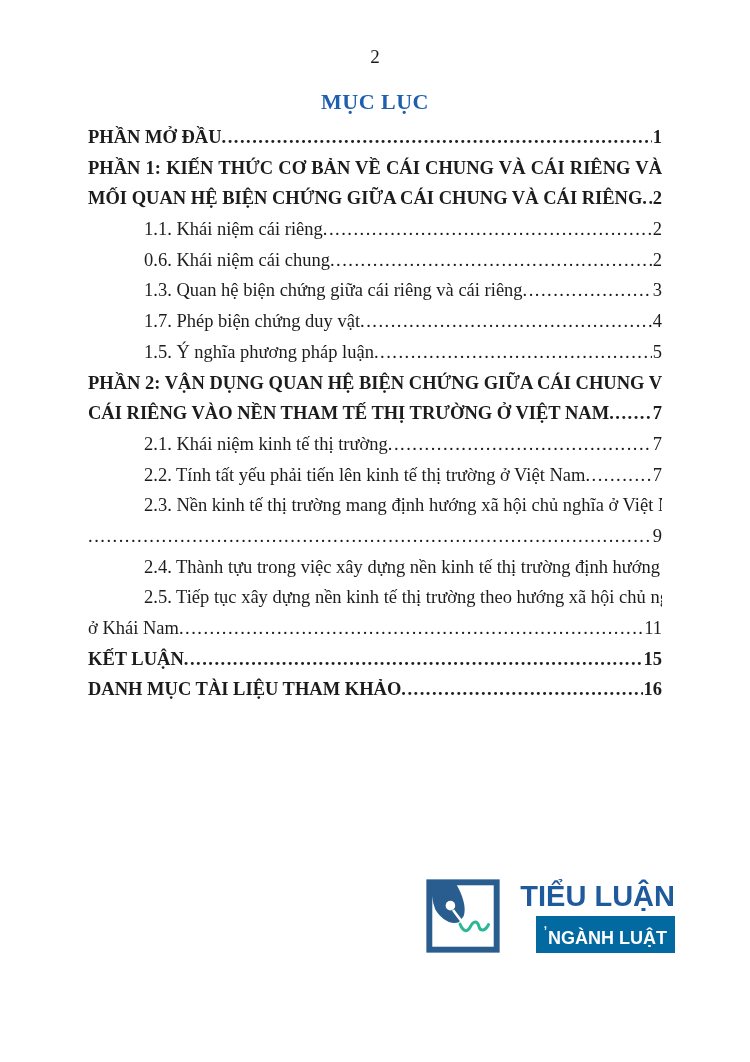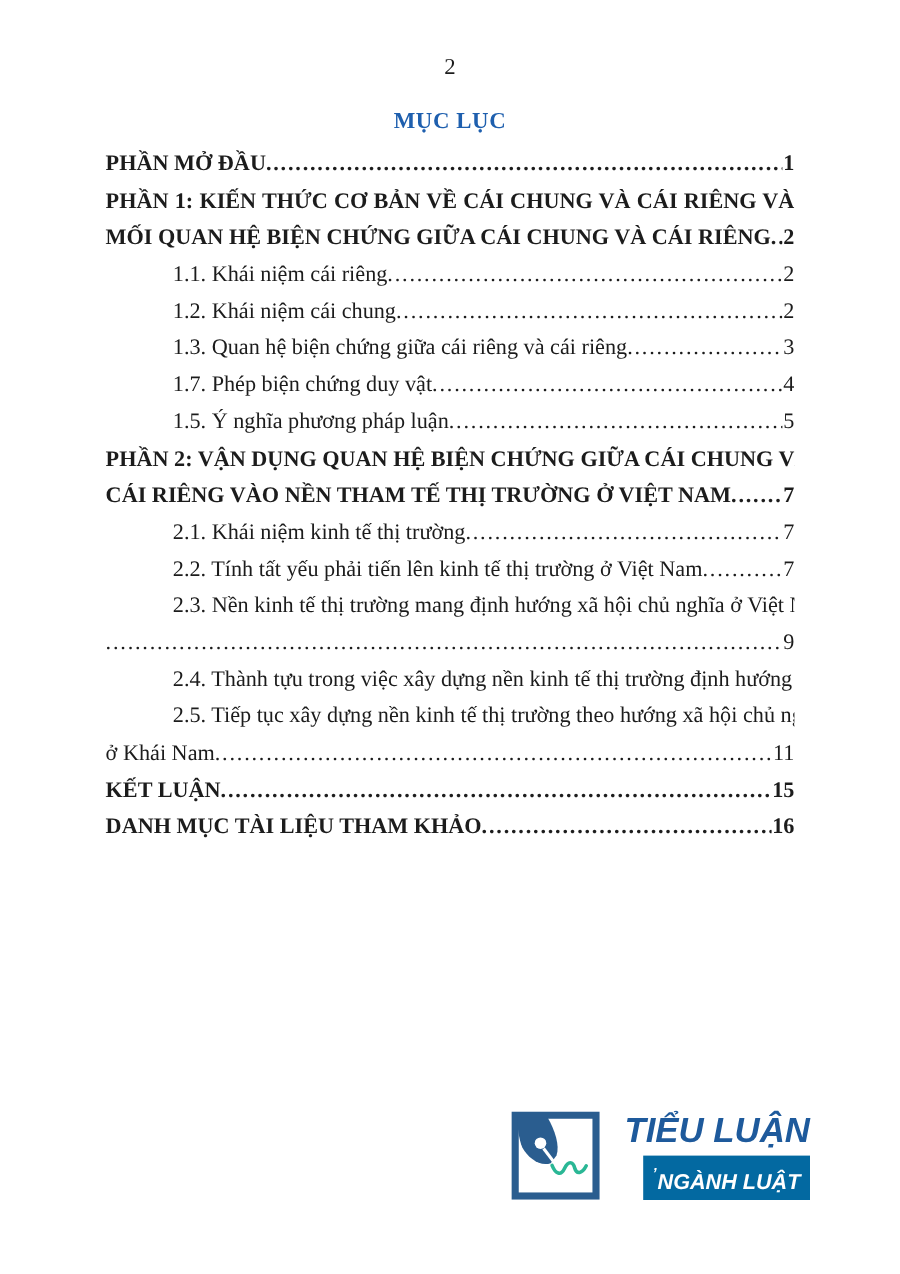--- a/index.html
+++ b/index.html
@@ -25,21 +25,21 @@
     font-size: 19px;
     line-height: 22px;
   }
   .doc-title {
     position: absolute;
     top: 90px;
     left: 0;
     right: 0;
     margin: 0;
     text-align: center;
-    font-size: 19px;
+    font-size: 22px;
     line-height: 23px;
     font-weight: bold;
     color: #1e5fae;
     letter-spacing: 0.5px;
   }
   .toc {
     position: absolute;
     top: 122px;
     left: 88px;
     width: 574px;
@@ -69,24 +69,23 @@
   }
   .toc-dots::after {
     content: "..........................................................................................................................................................";
     letter-spacing: 1.5px;
   }
   .toc-page { flex: 0 0 auto; margin-left: 1px; }
 
   .logo {
     position: absolute;
     left: 425px;
-    top: 926px;
+    top: 879px;
     display: flex;
     align-items: center;
-    font-style: italic;
   }
   .logo-icon svg {
     display: block;
     width: 76px;
     height: 74px;
   }
   .logo-text {
     margin-left: 8px;
     width: 166px;
     display: flex;
@@ -147,21 +146,21 @@
     <span class="toc-page">2</span>
   </div>
 
   <div class="toc-row indent">
     <span class="toc-text">1.1. Khái niệm cái riêng</span>
     <span class="toc-dots"></span>
     <span class="toc-page">2</span>
   </div>
 
   <div class="toc-row indent">
-    <span class="toc-text">1.2. Khái niệm cái chung</span>
+    <span class="toc-text">0.6. Khái niệm cái chung</span>
     <span class="toc-dots"></span>
     <span class="toc-page">2</span>
   </div>
 
   <div class="toc-row indent">
     <span class="toc-text">1.3. Quan hệ biện chứng giữa cái riêng và cái riêng</span>
     <span class="toc-dots"></span>
     <span class="toc-page">3</span>
   </div>
 

